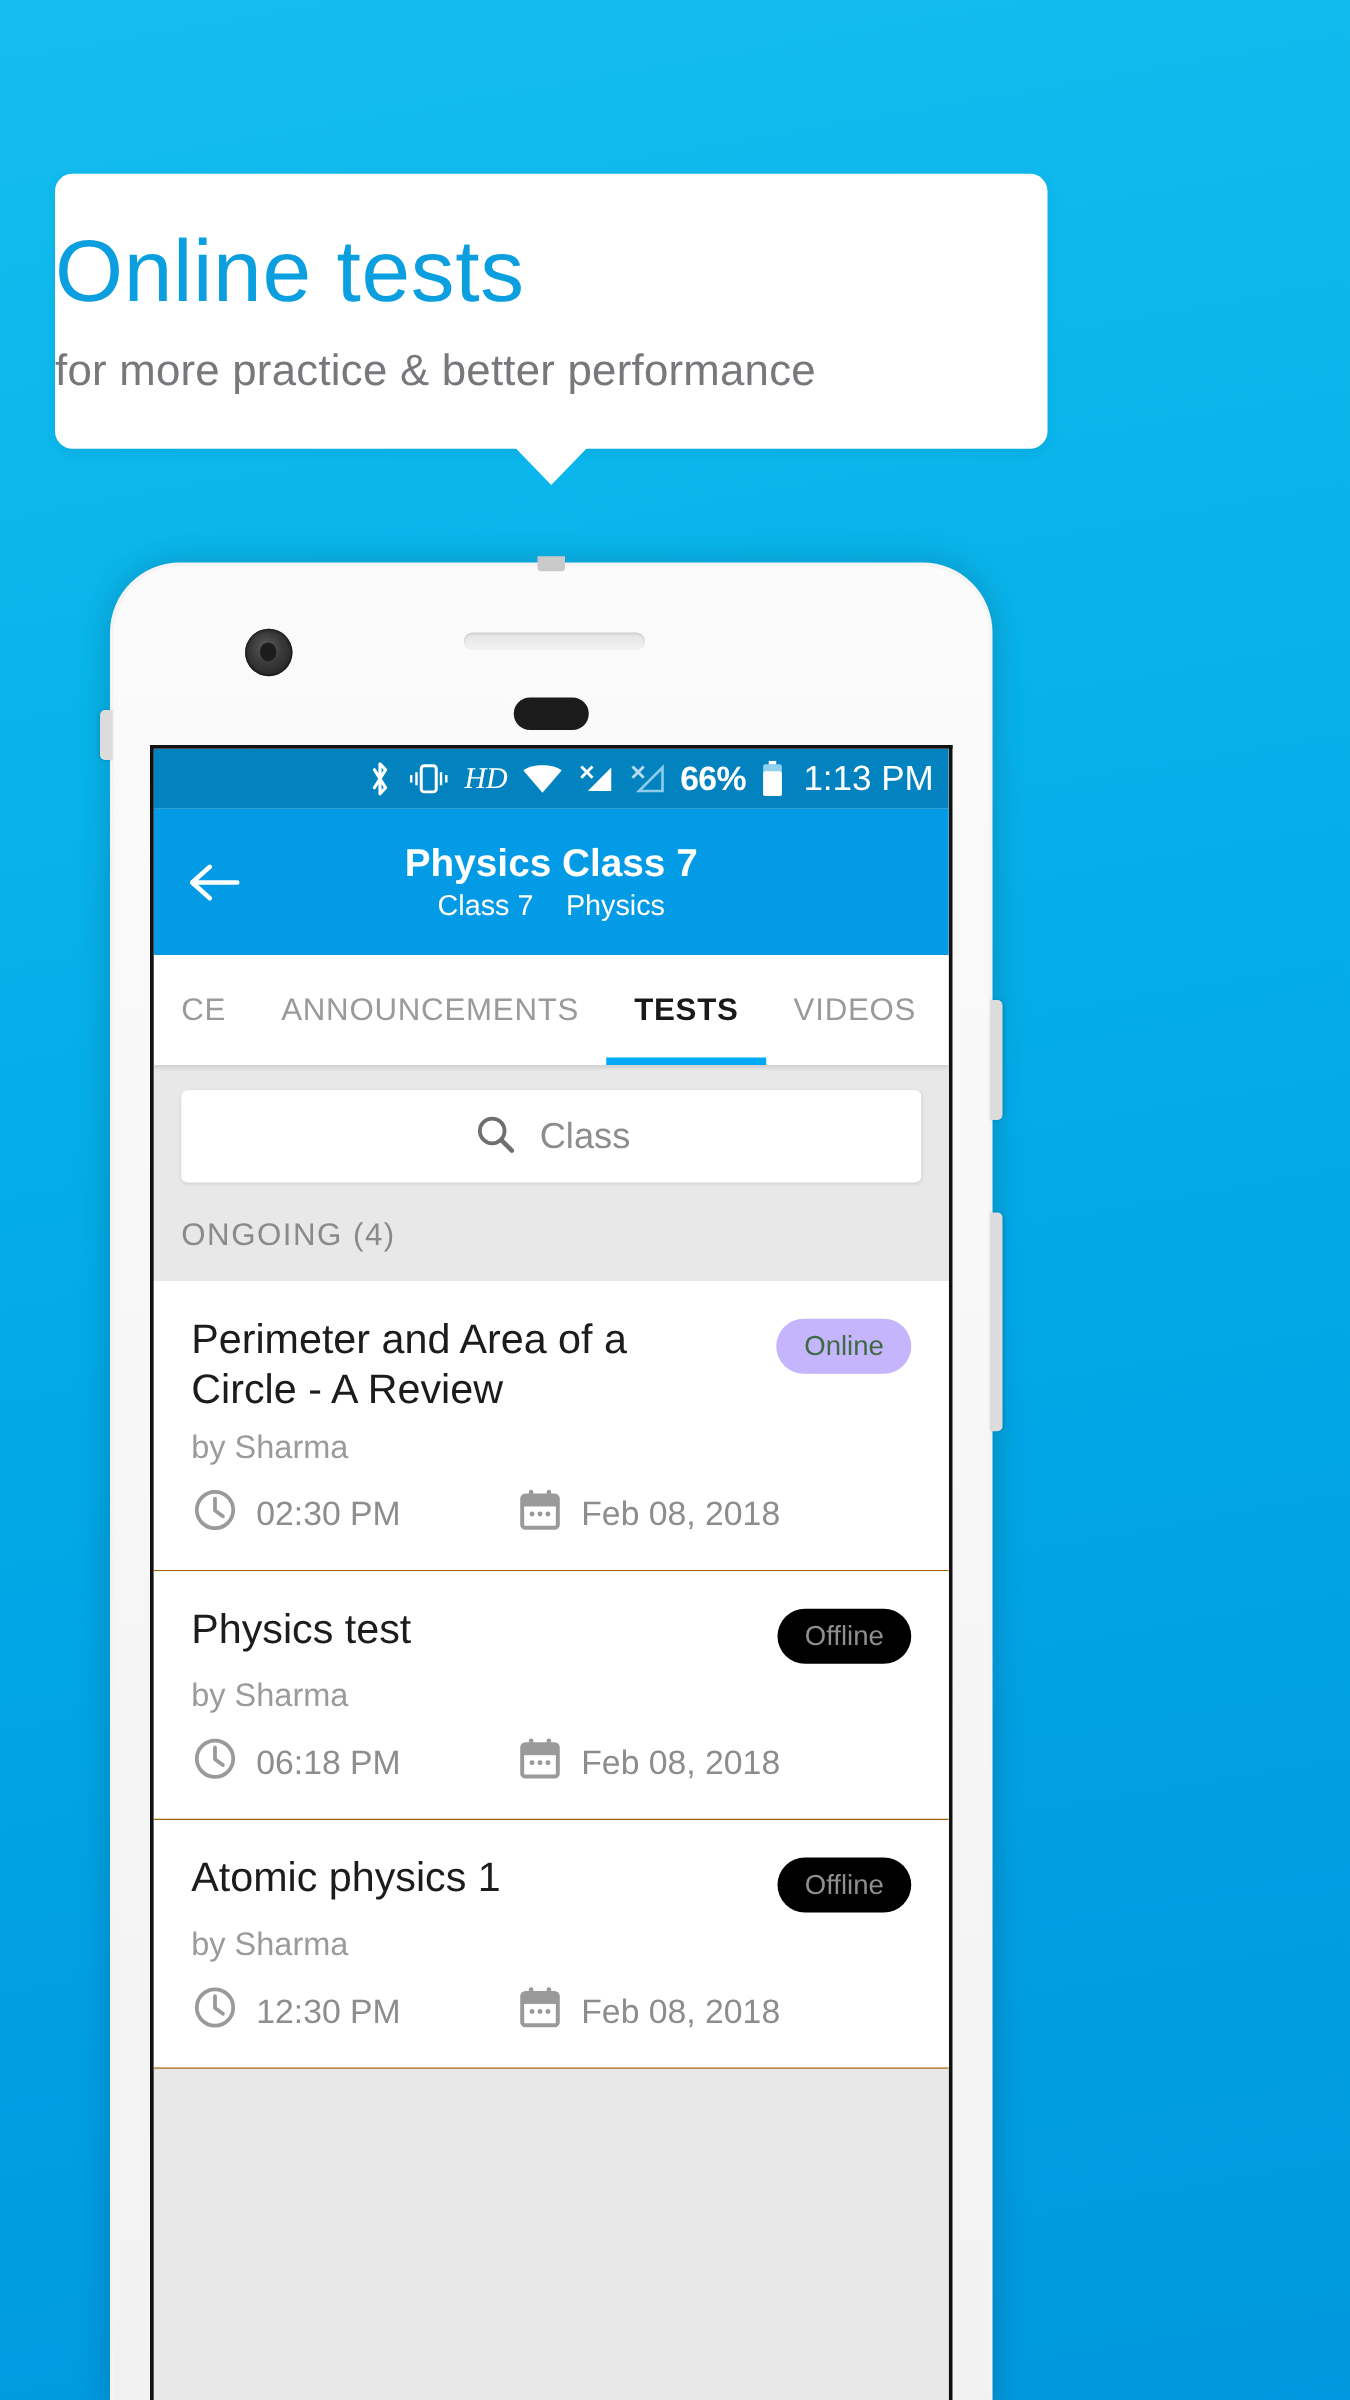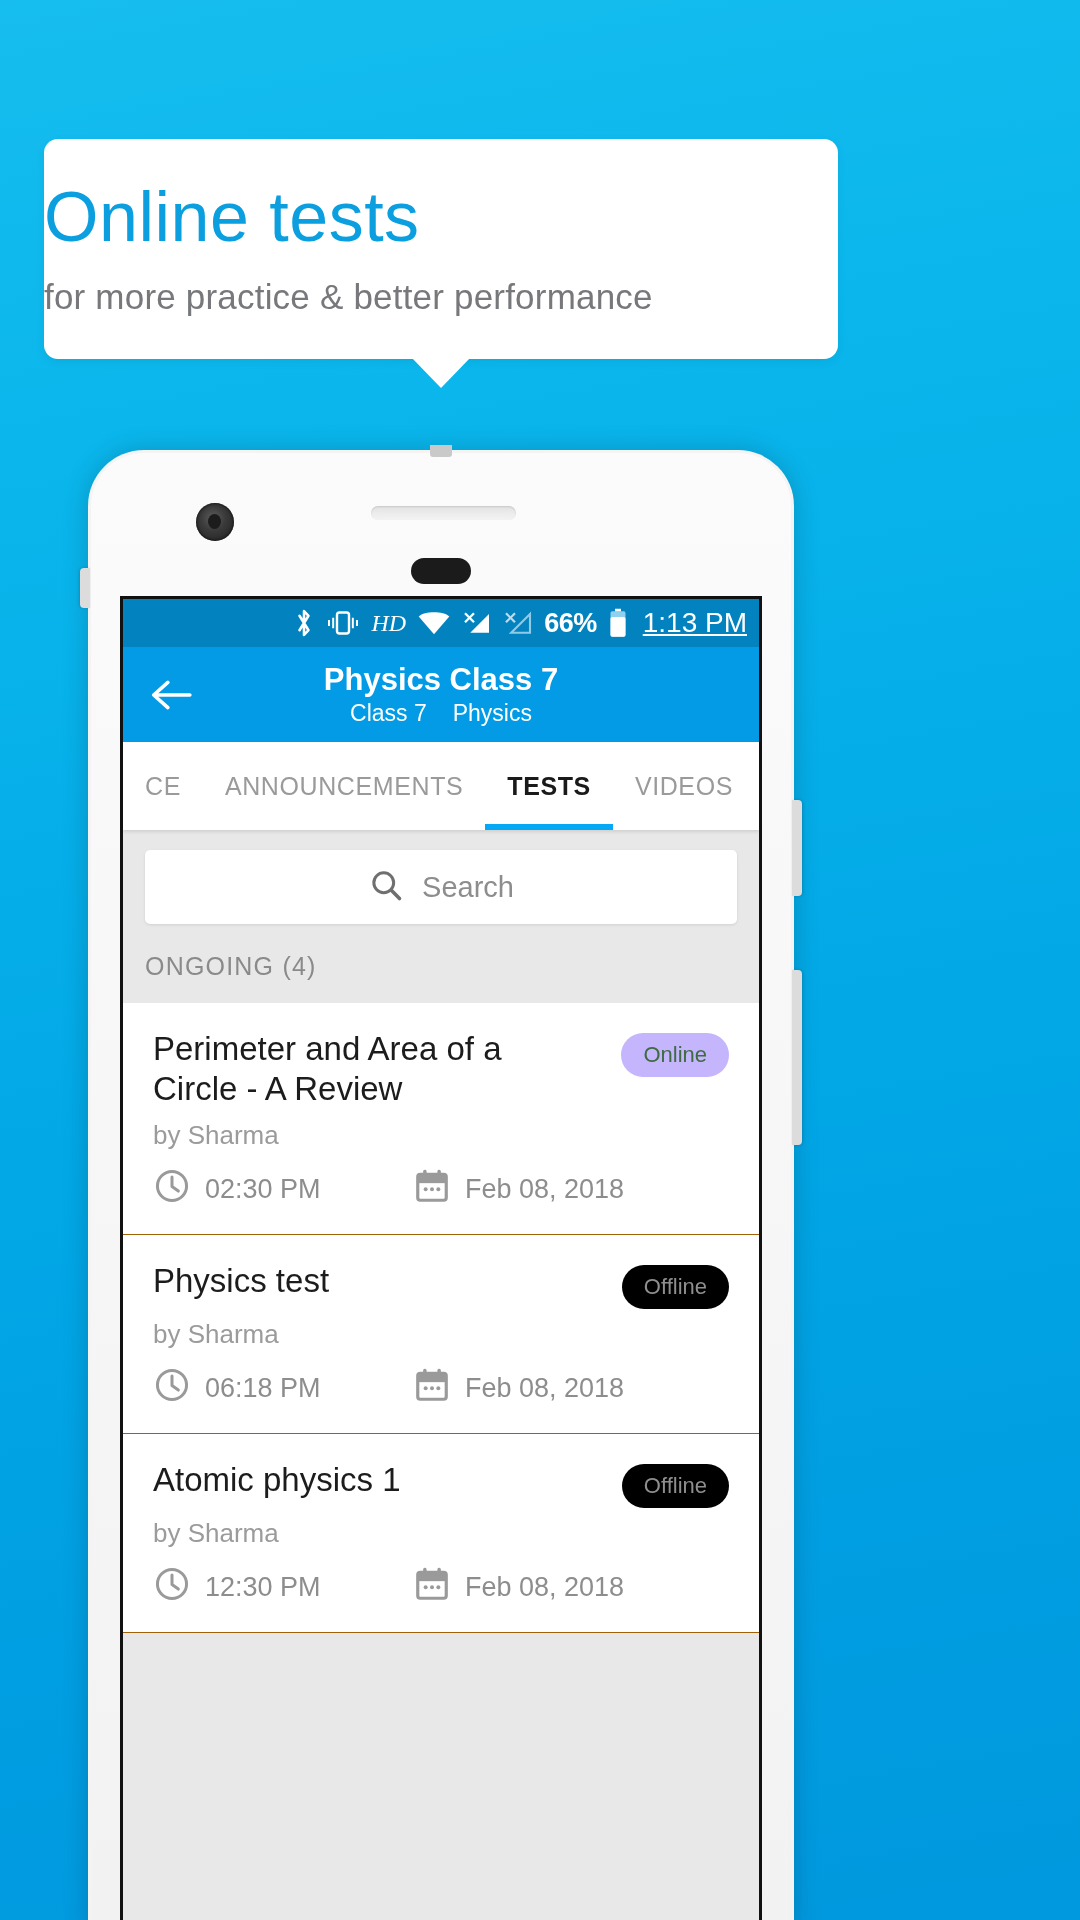--- a/index.html
+++ b/index.html
@@ -90,26 +90,26 @@
     border-bottom:none;
   }
 
   
   #statusbar{
     height:48px; background:#0283bf; display:flex; align-items:center;
     justify-content:flex-end; padding:0 12px; gap:11px; color:#fff;
   }
   .sb-ico{ display:flex; align-items:center; }
   #sb-battery-pct{ font-size:27px; font-weight:bold; letter-spacing:-0.5px; }
-  #sb-time{ font-size:28px; font-weight:normal; letter-spacing:0px; margin-left:4px;text-decoration:underline;}
+  #sb-time{ font-size:28px; font-weight:normal; letter-spacing:0px; margin-left:4px;}
   #sb-hd{ font-size:24px; font-weight:normal; font-style:italic; font-family:"Liberation Serif",serif;}
 
   
   #appbar{
-    height:95px; background:#039be5; position:relative;
+    height:117px; background:#039be5; position:relative;
     display:flex; align-items:center; justify-content:center; flex-direction:column;
   }
   #back-btn{
     position:absolute; left:24px; top:50%; transform:translateY(-50%);
     width:48px; height:48px; display:flex; align-items:center; justify-content:center;
     cursor:pointer;
   }
   #appbar-title{ color:#fff; font-size:31px; font-weight:bold; line-height:1.15; }
   #appbar-sub{ color:#fff; font-size:23px; font-weight:400; margin-top:3px; display:flex; gap:26px; }
 
@@ -258,21 +258,21 @@
     <div id="content">
 
       <div id="searchwrap">
         <div id="searchbar">
           <span>
             <svg width="36" height="36" viewBox="0 0 24 24">
                 <circle cx="10.5" cy="10.5" r="6.6" fill="none" stroke="#6f6f6f" stroke-width="2"></circle>
                 <path d="M15.4 15.4 L21 21" stroke="#6f6f6f" stroke-width="2.4" stroke-linecap="round"></path>
               </svg>
           </span>
-          <span id="search-placeholder">Search</span>
+          <span id="search-placeholder">Class</span>
         </div>
       </div>
 
       <div id="section-header">ONGOING (4)</div>
 
       <div id="list">
 
         <div class="card">
           <div class="card-top">
             <div class="card-title">Perimeter and Area of a Circle - A Review</div>

